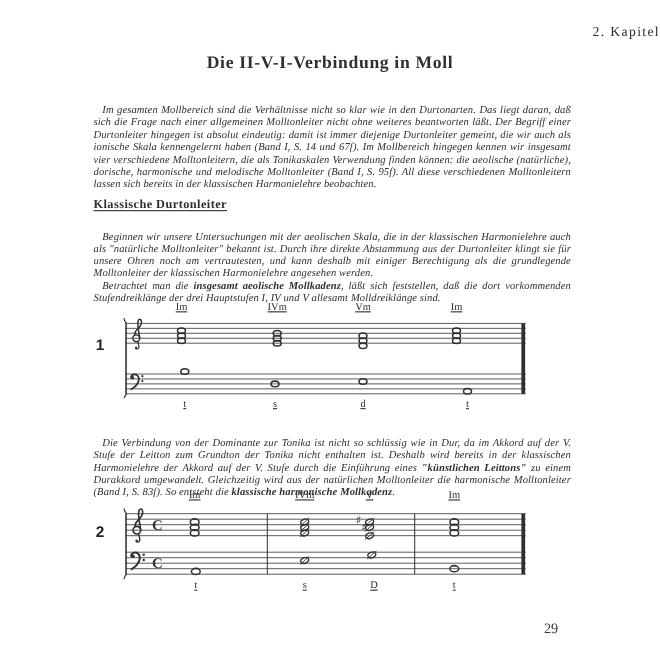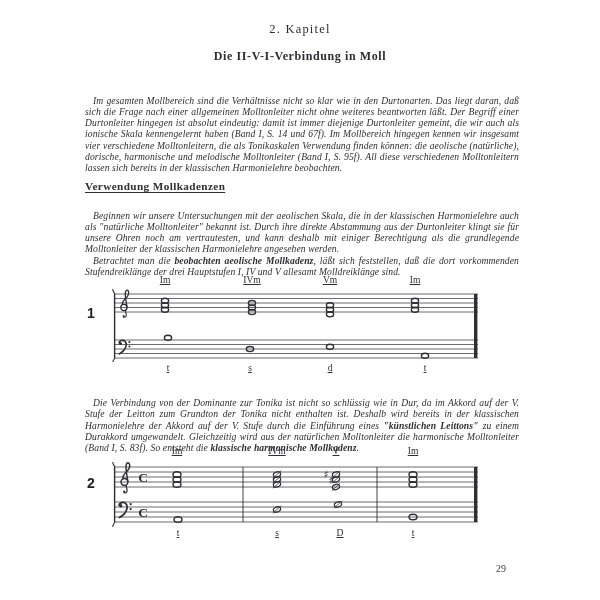--- a/index.html
+++ b/index.html
@@ -7,25 +7,25 @@
     width:600px;height:600px;
     background:#ffffff;
     font-family:"Liberation Serif", serif;
     color:#2e2e33;
     position:relative;
     overflow:hidden;
   }
   .page{position:absolute;inset:0;background:#ffffff;}
   .kicker{
     position:absolute;top:22px;left:0;width:600px;
-    text-align:center;font-size:12.5px;letter-spacing:1.2px;
+    text-align:right;font-size:12.5px;letter-spacing:1.2px;
   }
   .title{
     position:absolute;top:49px;left:0;width:600px;
-    text-align:center;font-weight:bold;font-size:12px;letter-spacing:0.6px;
+    text-align:center;font-weight:bold;font-size:16px;letter-spacing:0.6px;
   }
   .para{
     position:absolute;left:85px;width:434px;
     font-size:9.6px;line-height:11.3px;
     text-align:justify;text-indent:8px;
     letter-spacing:0.1px;
     font-style:italic;
   }
   .para b{letter-spacing:0.1px;}
   #p1{top:85px;}
@@ -49,37 +49,37 @@
   }
   #ex1 .ex-num{top:30px;}
   #ex2 .ex-num{top:29px;}
   .system{position:absolute;left:27px;top:0;width:372px;}
   .label-row{position:relative;width:372px;height:11px;font-size:9.5px;}
   .label-row span{position:absolute;top:0;transform:translateX(-50%);white-space:nowrap;text-decoration:underline;}
   .label-row.bottom{margin-top:1px;}
   .staff-svg{display:block;}
   .page-num{
     position:absolute;left:476px;top:563px;width:50px;
-    text-align:center;font-size:10px;color:#3a3a44;
+    text-align:center;font-size:13px;color:#3a3a44;
   }
 </style>
 </head>
 <body>
 
 <div class="page">
 
   <div class="kicker">2. Kapitel</div>
   <div class="title">Die II-V-I-Verbindung in Moll</div>
 
   <p class="para" id="p1">Im gesamten Mollbereich sind die Verhältnisse nicht so klar wie in den Durtonarten. Das liegt daran, daß sich die Frage nach einer allgemeinen Molltonleiter nicht ohne weiteres beantworten läßt. Der Begriff einer Durtonleiter hingegen ist absolut eindeutig: damit ist immer diejenige Durtonleiter gemeint, die wir auch als ionische Skala kennengelernt haben (Band I, S. 14 und 67f). Im Mollbereich hingegen kennen wir insgesamt vier verschiedene Molltonleitern, die als Tonikaskalen Verwendung finden können: die aeolische (natürliche), dorische, harmonische und melodische Molltonleiter (Band I, S. 95f). All diese verschiedenen Molltonleitern lassen sich bereits in der klassischen Harmonielehre beobachten.</p>
 
-  <div class="section-heading">Verwendung Mollkadenzen</div>
+  <div class="section-heading">Klassische Durtonleiter</div>
 
   <p class="para" id="p2">Beginnen wir unsere Untersuchungen mit der aeolischen Skala, die in der klassischen Harmonielehre auch als "natürliche Molltonleiter" bekannt ist. Durch ihre direkte Abstammung aus der Durtonleiter klingt sie für unsere Ohren noch am vertrautesten, und kann deshalb mit einiger Berechtigung als die grundlegende Molltonleiter der klassischen Harmonielehre angesehen werden.</p>
-  <p class="para" id="p3">Betrachtet man die <b>beobachten aeolische Mollkadenz</b>, läßt sich feststellen, daß die dort vorkommenden Stufendreiklänge der drei Hauptstufen I, IV und V allesamt Molldreiklänge sind.</p>
+  <p class="para" id="p3">Betrachtet man die <b>insgesamt aeolische Mollkadenz</b>, läßt sich feststellen, daß die dort vorkommenden Stufendreiklänge der drei Hauptstufen I, IV und V allesamt Molldreiklänge sind.</p>
 
   <div class="example" id="ex1">
     <div class="ex-num">1</div>
     <div class="system">
       <div class="label-row top">
         <span style="left:53px">Im</span>
         <span style="left:140px">IVm</span>
         <span style="left:218px">Vm</span>
         <span style="left:303px">Im</span>
       </div>

